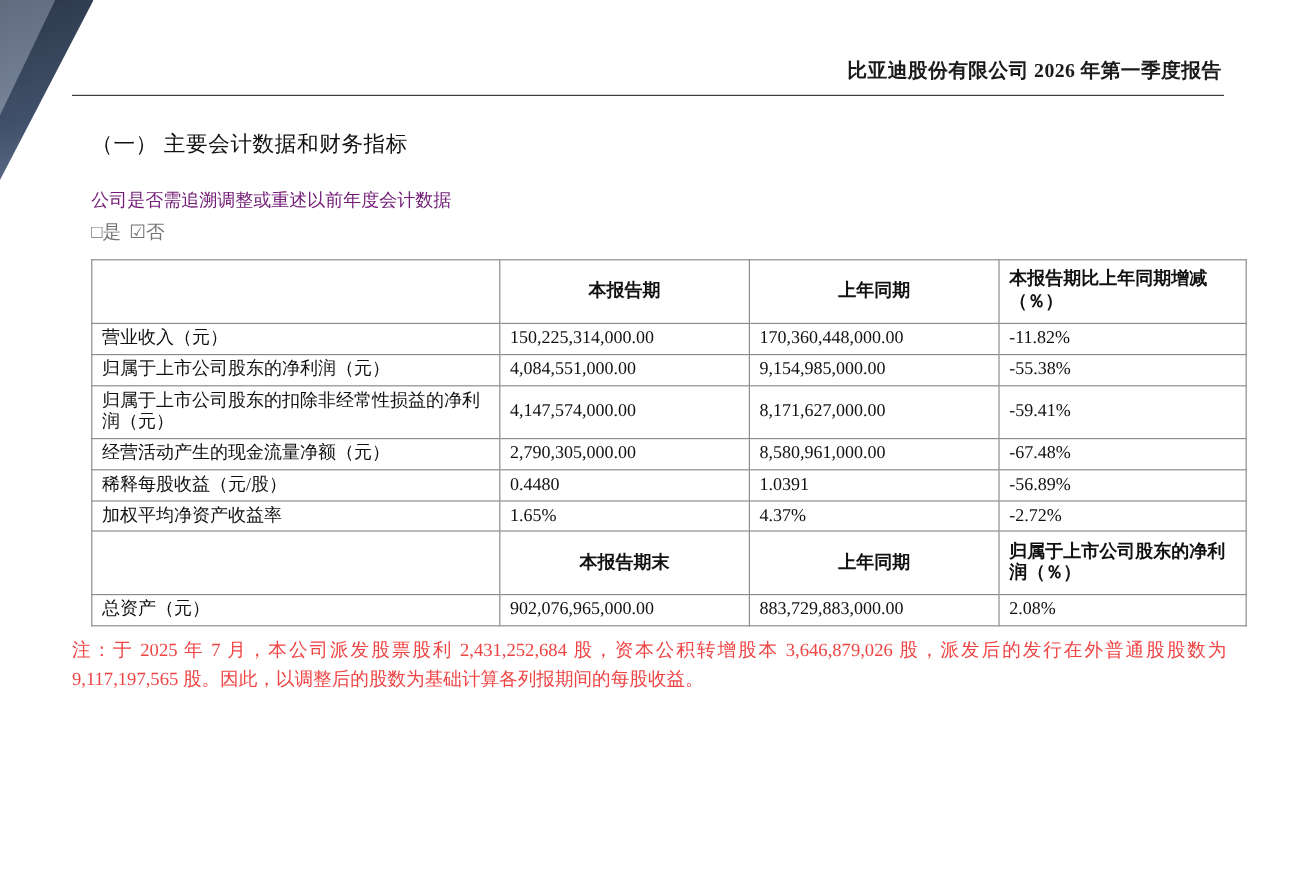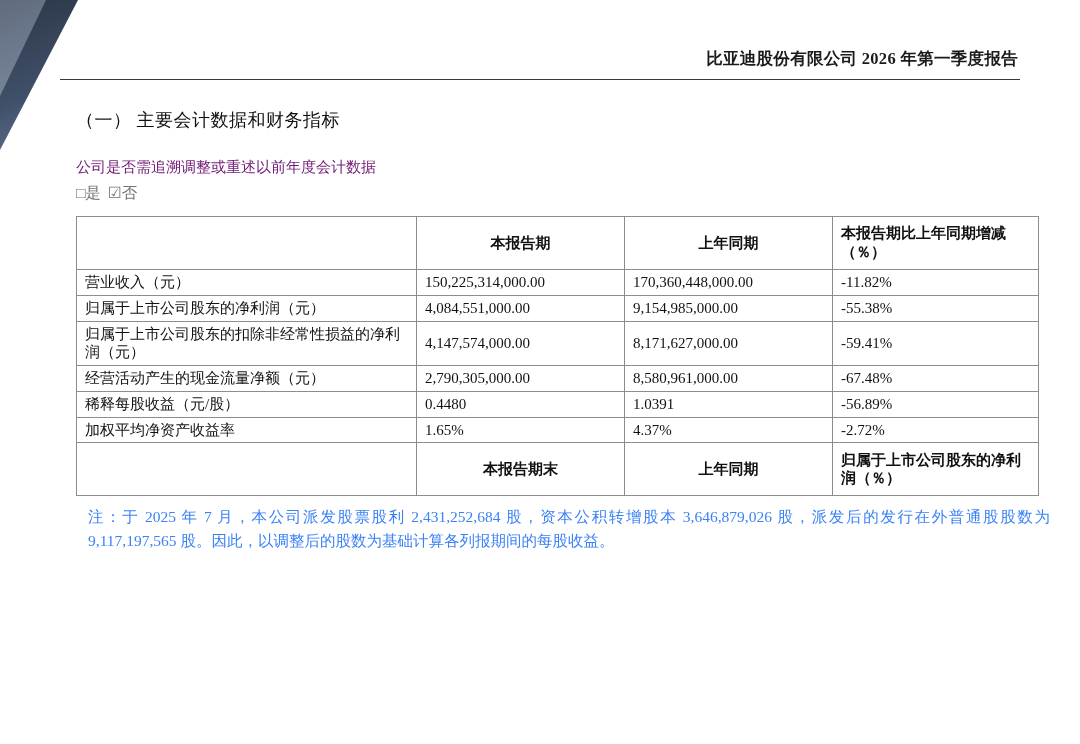--- a/index.html
+++ b/index.html
@@ -116,25 +116,25 @@
     text-align: center;
     font-weight: bold;
     height: 46px;
   }
   td.head-pct {
     font-weight: bold;
     line-height: 1.35;
   }
   td.blank { background: #ffffff; }
   .note {
-    margin: 9px 0 0 28px;
+    margin: 9px 0 0 0;
     width: 962px;
     font-size: 15.5px;
     line-height: 1.55;
-    color: #3b82f6;
+    color: #ef4444;
     text-align: justify;
     text-indent: 0;
   }
   .nums { font-family: Liberation Serif, serif; }
 </style>
 </head>
 <body>
 
 <div class="page">
   <div class="corner-band"></div>
@@ -205,19 +205,25 @@
           <td class="nums">-2.72%</td>
         </tr>
 
         <tr>
           <td class="blank"></td>
           <td class="head">本报告期末</td>
           <td class="head">上年同期</td>
           <td class="head-pct">归属于上市公司股东的净利润（％）</td>
         </tr>
 
+        <tr>
+          <td>总资产（元）</td>
+          <td class="nums">902,076,965,000.00</td>
+          <td class="nums">883,729,883,000.00</td>
+          <td class="nums">2.08%</td>
+        </tr>
       </tbody>
     </table>
 
     <div class="note">注：于 2025 年 7 月，本公司派发股票股利 2,431,252,684 股，资本公积转增股本 3,646,879,026 股，派发后的发行在外普通股股数为 9,117,197,565 股。因此，以调整后的股数为基础计算各列报期间的每股收益。</div>
 
   </div>
 </div>
 
 </body></html>

